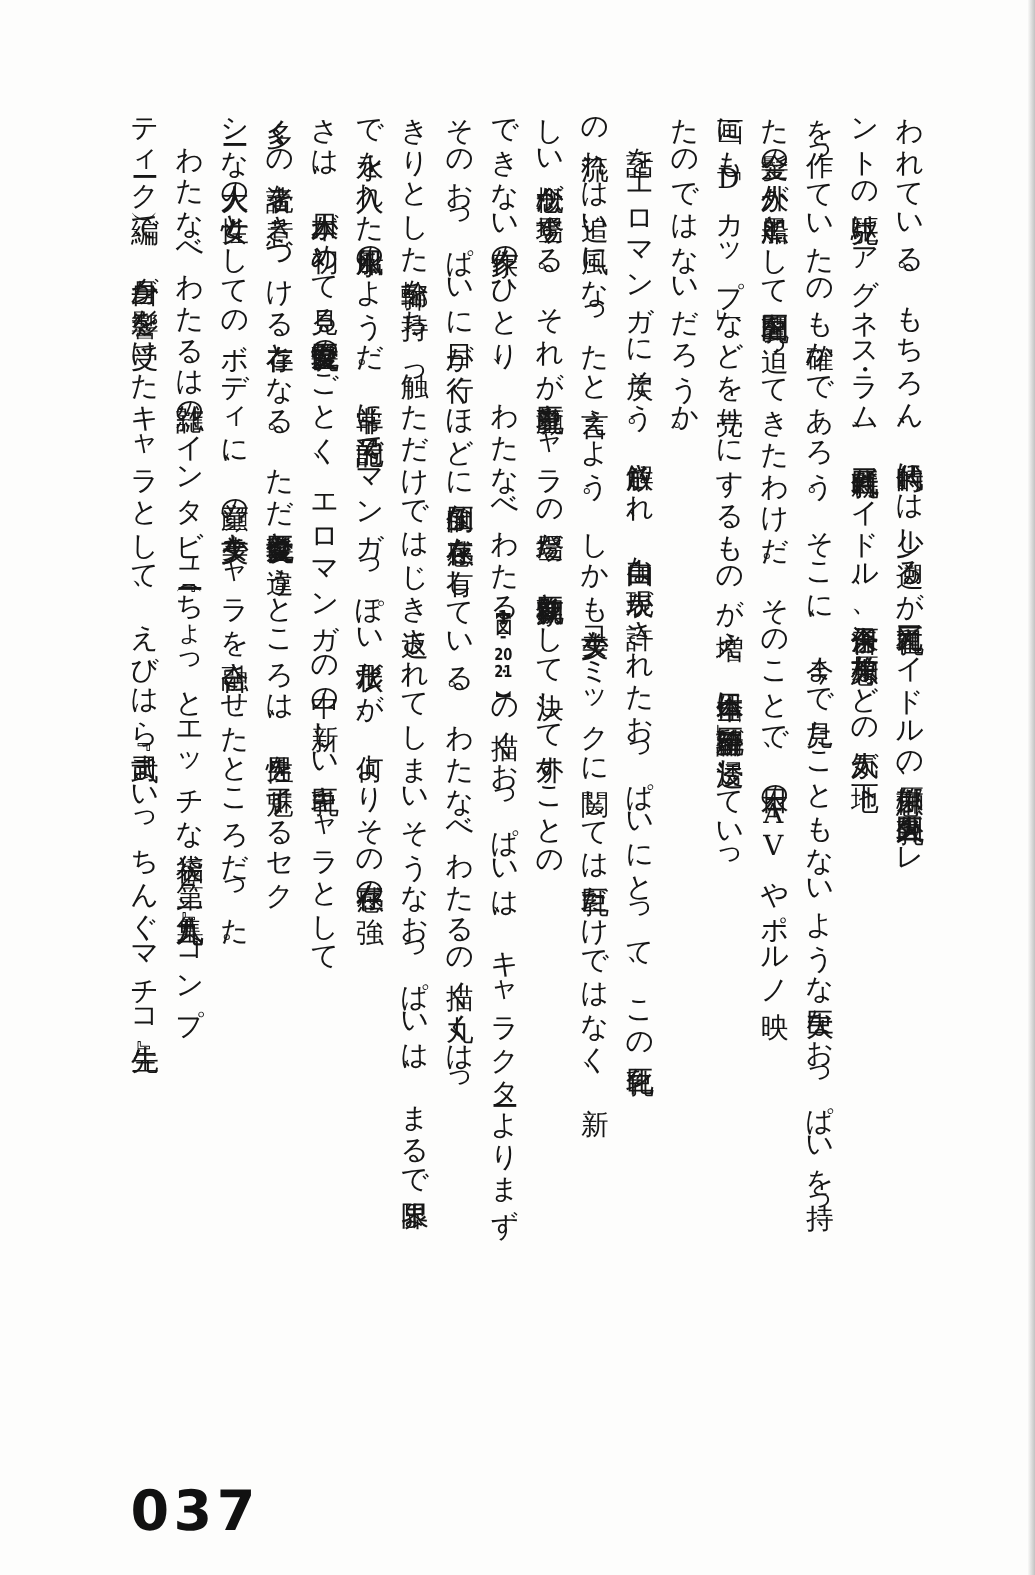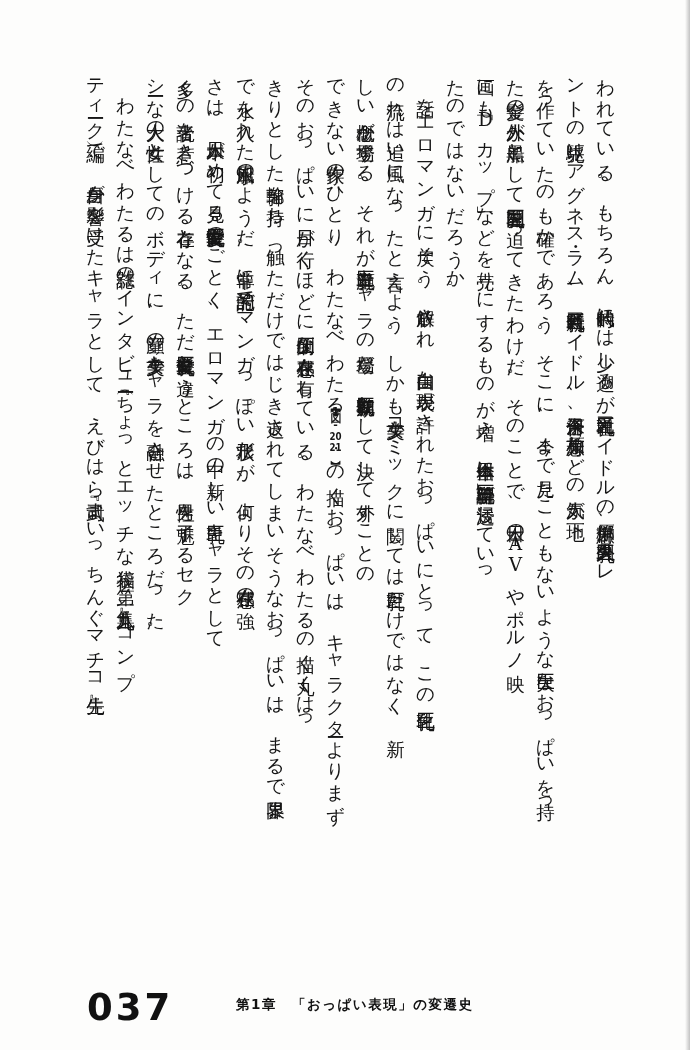--- a/index.html
+++ b/index.html
@@ -97,16 +97,15 @@
     <div class="col">きりとした輪郭を持ち、触っただけではじき返されてしまいそうなおっぱいは、まるで限界ま</div>
     <div class="col">で水を入れた水風船のようだ。非常に記号的でマンガっぽい形状だが、何よりその存在感の強</div>
     <div class="col">さは、日本人が初めて見る金髪巨乳女優のごとく、エロマンガの中の新しい巨乳キャラとして</div>
     <div class="col">多くの読者を惹きつける存在となる。ただ金髪巨乳女優と違うところは、男性を魅了するセク</div>
     <div class="col">シーな大人の女性としてのボディに、童顔の美少女キャラを融合させたところだった。</div>
     <div class="col">　わたなべわたるは雑誌のインタビュー（『ちょっとエッチな福袋　第2集』一九八九、コンプ</div>
     <div class="col">ティーク編）で、自身が影響を受けたキャラとして、えびはら武司『まいっちんぐマチコ先生』</div>
   </div>
 
   <div class="footer-pagenum">037</div>
-  <div class="footer-chapter">第1章　「おっぱい表現」の変遷史</div>
 
   <div class="scan-edge"></div>
 </div>
 
 </body></html>

